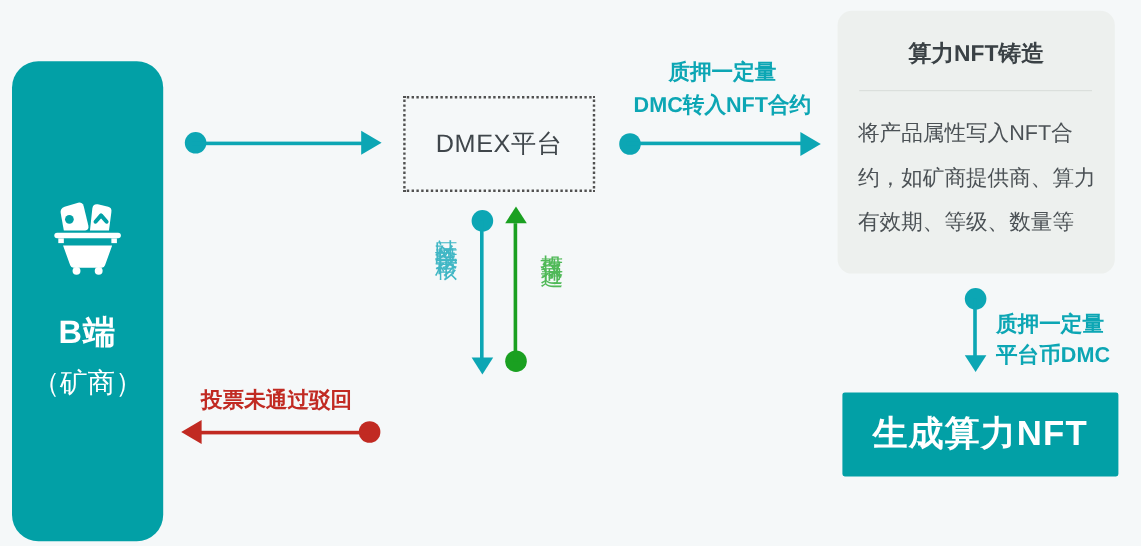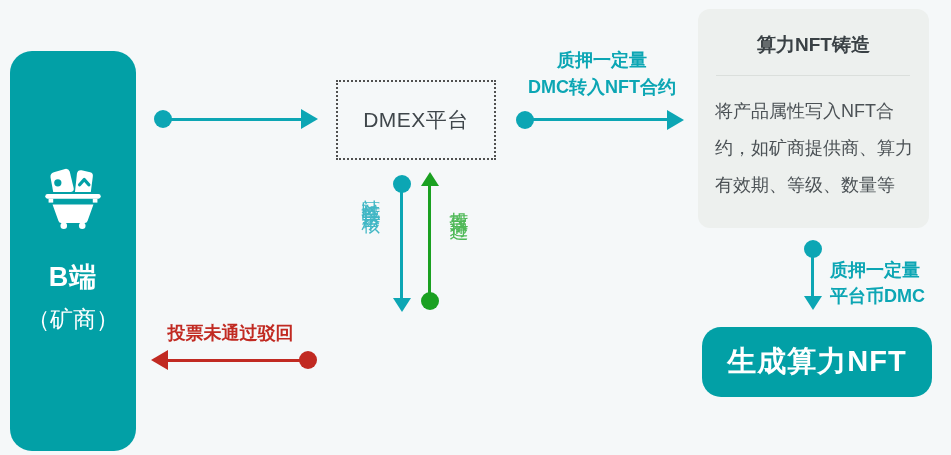--- a/index.html
+++ b/index.html
@@ -40,21 +40,21 @@
     width: 231px; height: 219px;
     background: #edf0ee; border-radius: 12px;
   }
   .mint-title { margin-top: 23px; text-align: center; color: #3a4145; font-size: 19px; font-weight: 600; }
   .mint-divider { position: absolute; left: 18px; top: 66px; width: 194px; height: 1px; background: #dbdfdc; }
   .mint-body { position: absolute; left: 17px; top: 84px; width: 206px; color: #4b5155; font-size: 18px; line-height: 37px; }
 
   .result-box {
     position: absolute; left: 702px; top: 327px;
     width: 230px; height: 70px;
-    background: #02a0a6; border-radius: 19px;
+    background: #02a0a6; border-radius: 2px;
     display: flex; align-items: center; justify-content: center;
     color: #fff; font-size: 29px; font-weight: 700; letter-spacing: 1px;
   }
 
   
   .dot { position: absolute; width: 18px; height: 18px; border-radius: 50%; }
   .hline { position: absolute; height: 3px; }
   .vline { position: absolute; width: 3px; }
   .head { position: absolute; width: 0; height: 0; }
 

